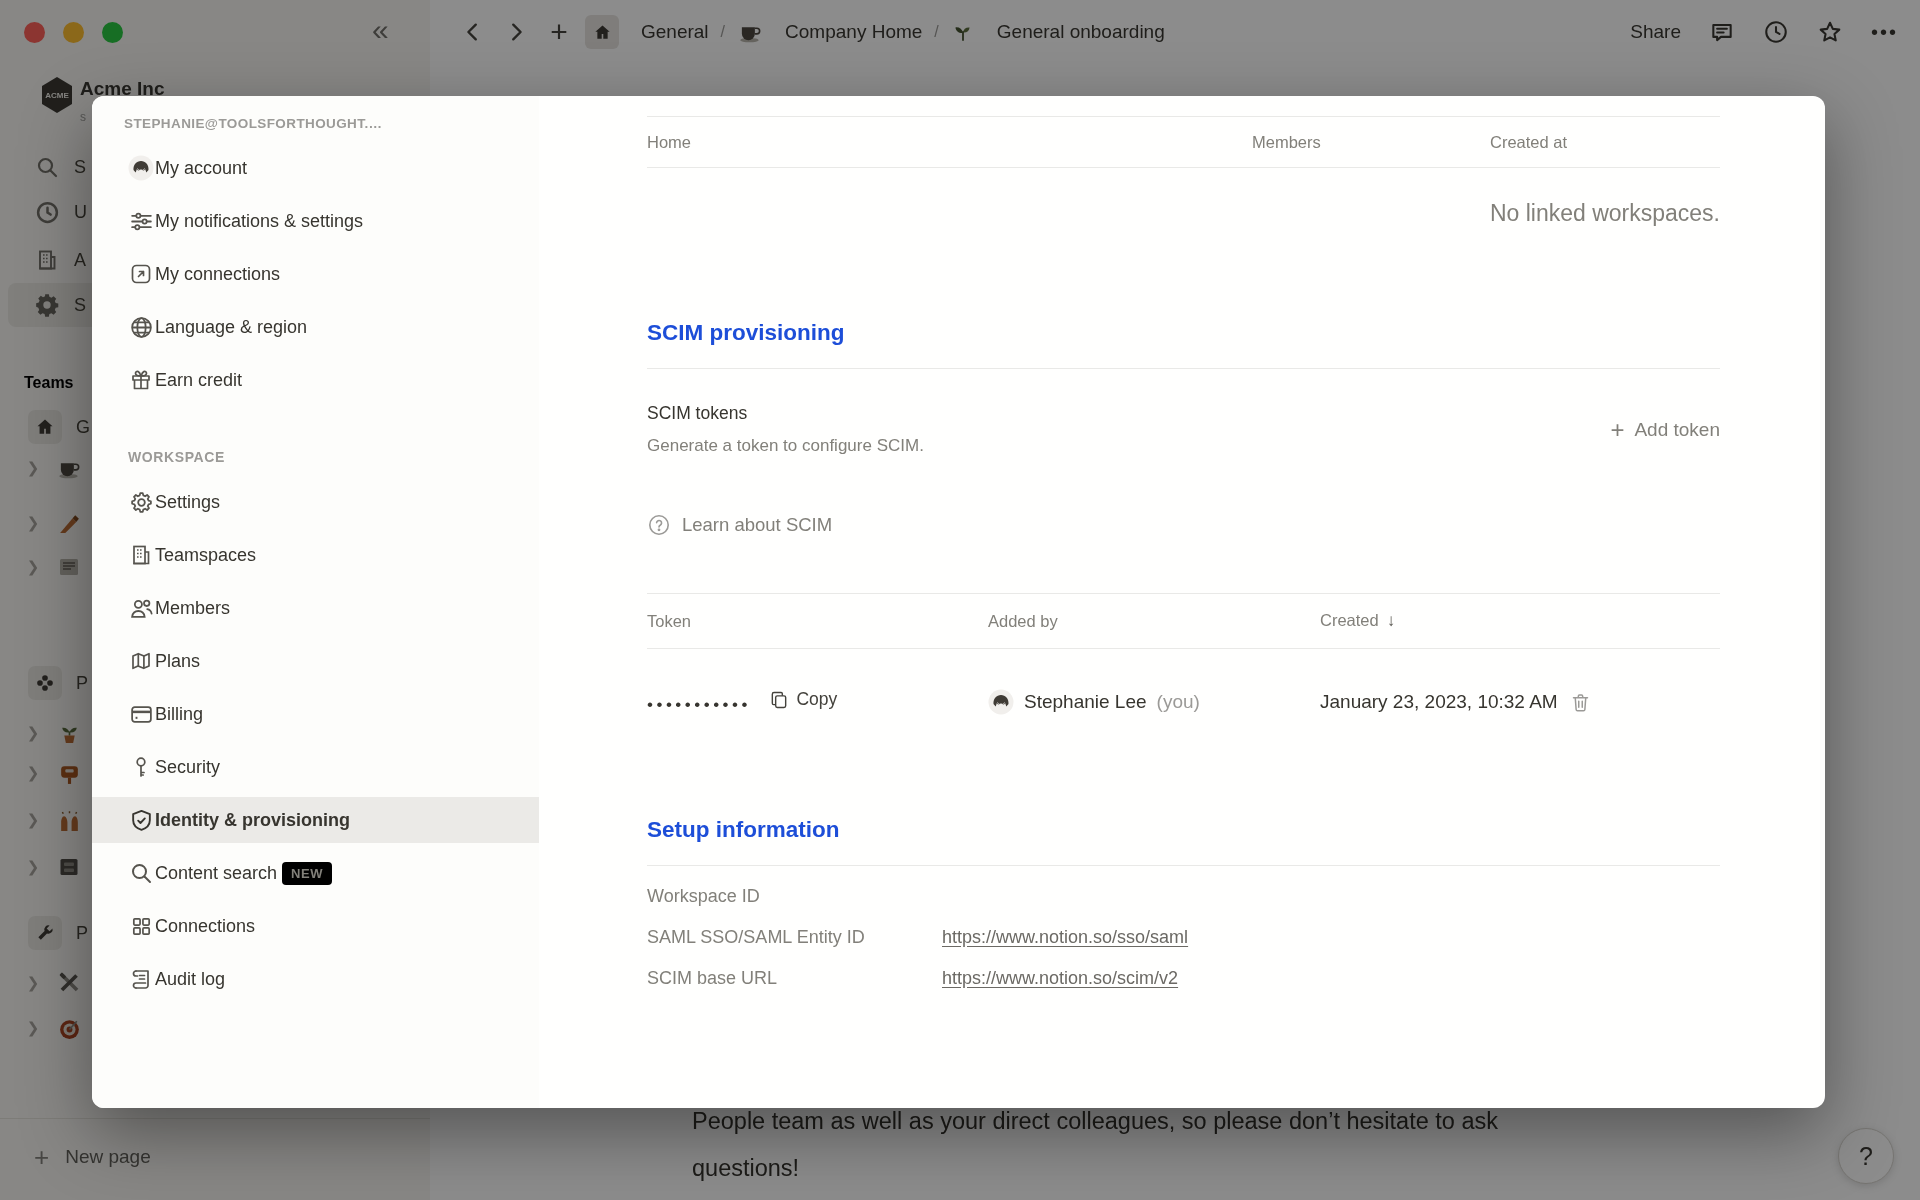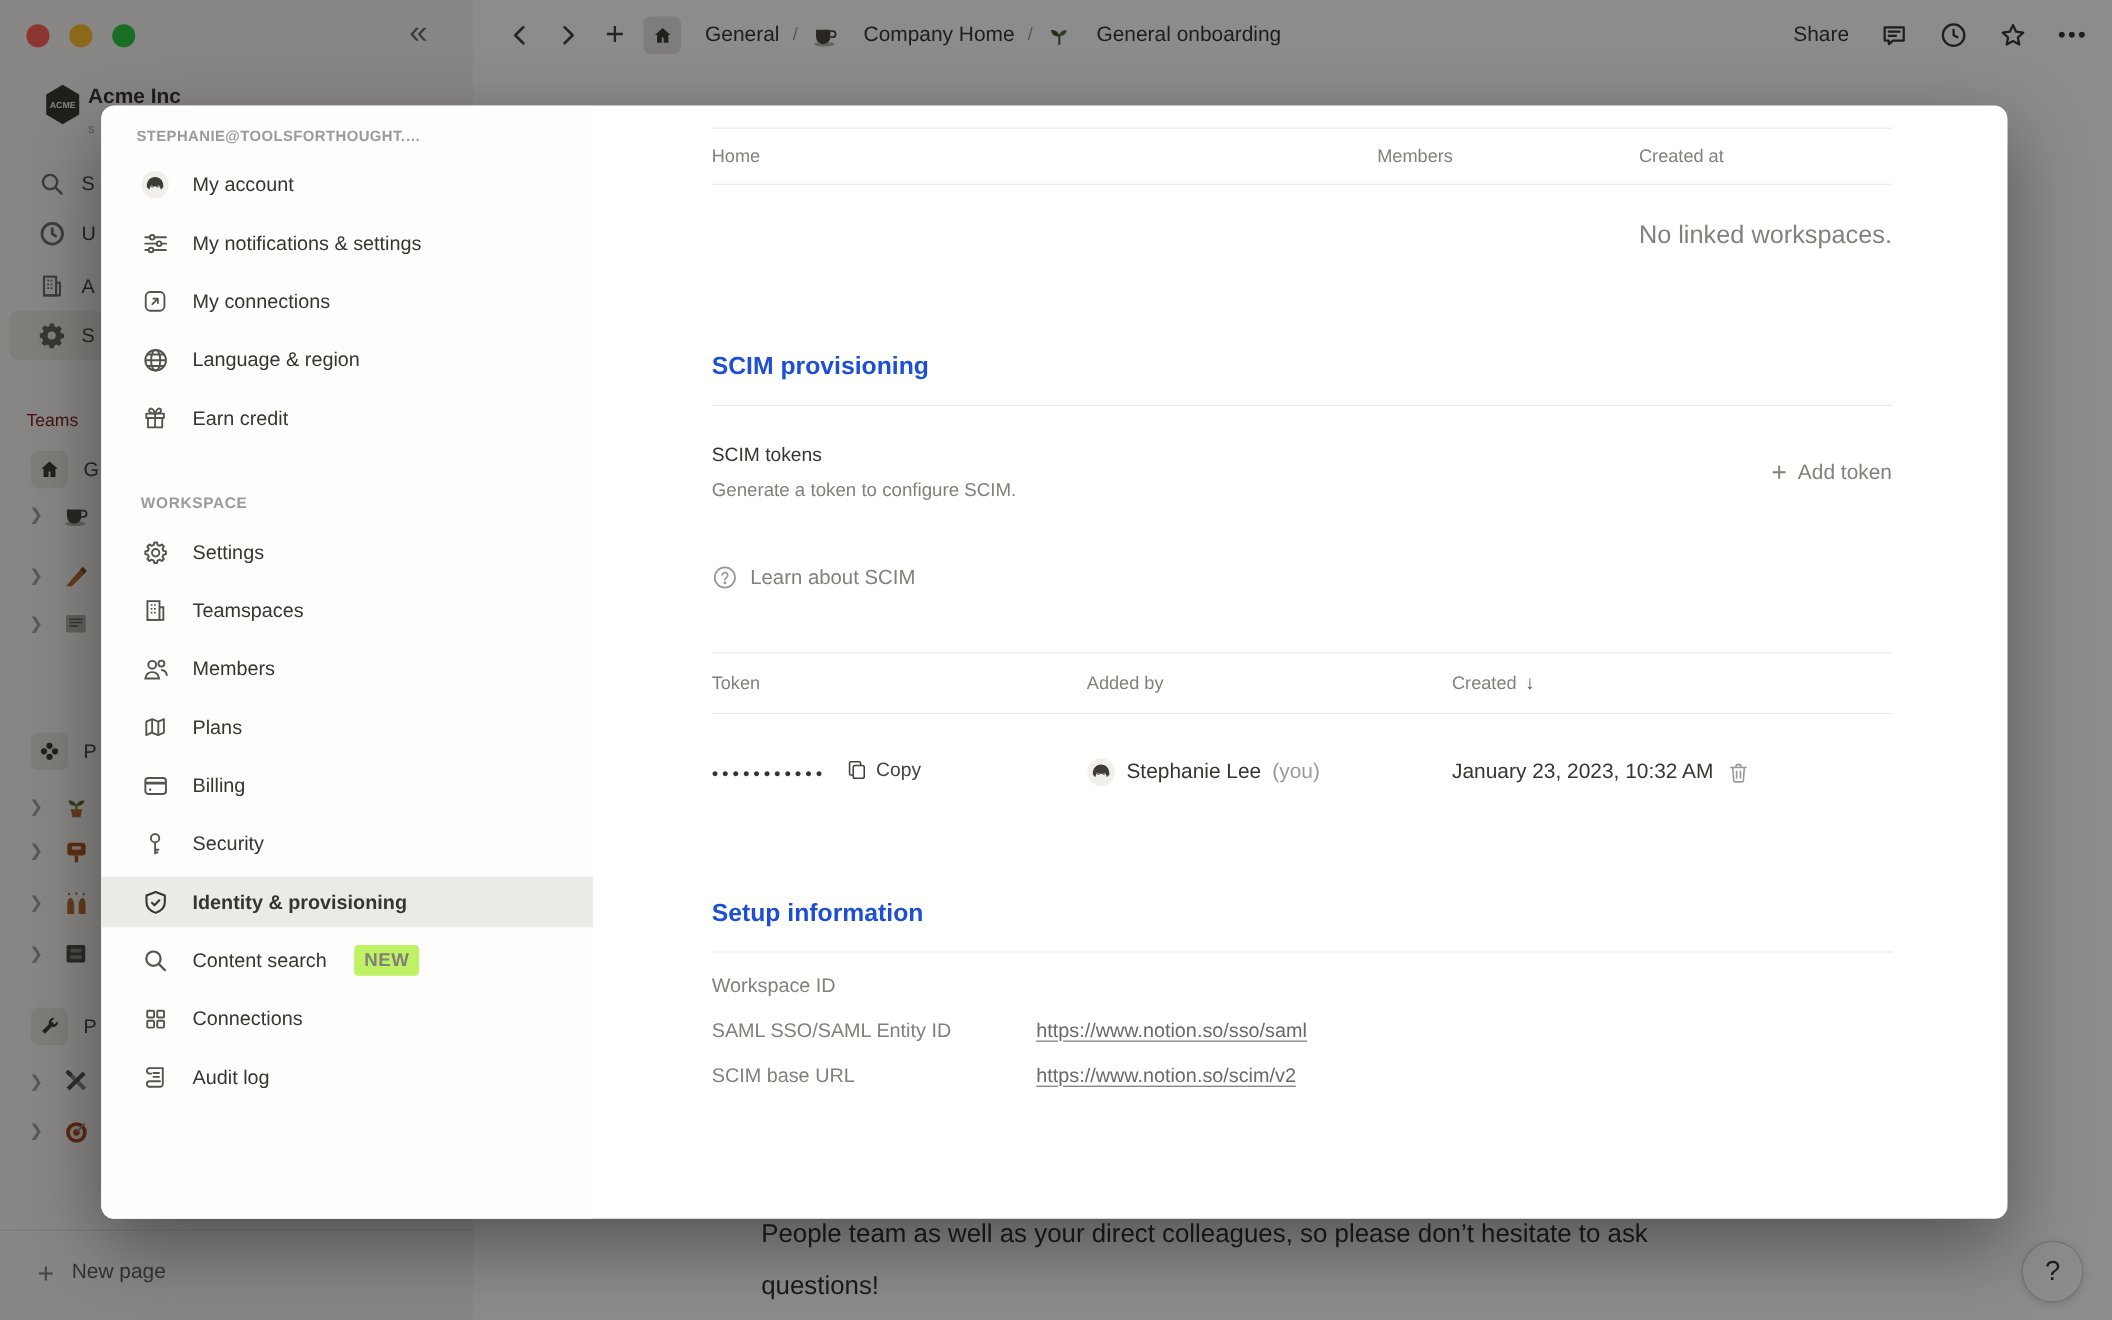--- a/index.html
+++ b/index.html
@@ -13,21 +13,21 @@
   .app-sidebar{position:absolute;left:0;top:0;width:430px;height:1200px;background:#f7f6f3}
   .main-area{position:absolute;left:430px;top:0;right:0;height:1200px;background:#ffffff}
   .traffic{position:absolute;left:24px;top:22px;display:flex;gap:18px}
   .light{width:21px;height:21px;border-radius:50%}
   .ws-title{position:absolute;left:80px;top:78px;font-size:19px;font-weight:700;color:#37352f;white-space:nowrap}
   .ws-sub{position:absolute;left:80px;top:110px;font-size:12px;color:#9b9a97}
   .srow{position:absolute;left:0;width:420px;height:44px;display:flex;align-items:center;gap:14px;
         padding-left:34px;box-sizing:border-box;font-size:18px;color:#454238;white-space:nowrap}
   .srow .sicon{width:26px;display:flex;justify-content:center;color:#6f6d66}
   .srow.hl{left:8px;width:330px;background:#e9e7e2;border-radius:8px;padding-left:26px}
-  .slabel{position:absolute;left:24px;font-size:16px;color:#7f1d1d;font-weight:400}
+  .slabel{position:absolute;left:24px;font-size:16px;color:#000000;font-weight:700}
   .chev{color:#a5a29b;font-size:15px;width:18px;text-align:center}
   .boxic{width:34px;height:34px;border-radius:7px;background:#e8e5e0;display:flex;align-items:center;justify-content:center}
   .sb-divider{position:absolute;left:0;top:1118px;width:430px;height:1px;background:#e3e1db}
   .newpage{position:absolute;left:0;top:1134px;width:430px;height:46px;display:flex;align-items:center;
            gap:16px;padding-left:34px;box-sizing:border-box;font-size:19px;color:#5f5d57}
   .newpage .plus{font-size:26px;color:#82807a;line-height:1}
 
   
   .collapse{position:absolute;left:372px;top:13px;font-size:30px;color:#6f6d68;cursor:pointer}
   .tb-left{position:absolute;left:456px;top:0;height:64px;display:flex;align-items:center;gap:9px}
@@ -46,26 +46,26 @@
             display:flex;align-items:center;justify-content:center;font-size:25px;color:#37352f;box-sizing:border-box;cursor:pointer}
 
   
   .overlay{position:absolute;inset:0;background:rgba(5,5,5,0.46);z-index:50}
   .modal{position:absolute;left:92px;top:96px;width:1733px;height:1012px;background:#fffffe;border-radius:12px;
          box-shadow:0 24px 70px rgba(0,0,0,.4);z-index:60;display:flex;overflow:hidden}
   .m-side{width:447px;flex:0 0 447px;box-sizing:border-box;padding-top:20px;background:#fdfdfb}
   .m-email{padding-left:32px;font-size:13.5px;font-weight:600;letter-spacing:.4px;color:#9b9a97;
            white-space:nowrap;overflow:hidden;text-overflow:ellipsis;width:390px}
   .m-list{margin-top:14px}
-  .mrow{display:flex;align-items:center;height:46px;padding-left:36px;margin-bottom:7px;gap:21px;
+  .mrow{display:flex;align-items:center;height:46px;padding-left:36px;margin-bottom:7px;gap:1px;
         font-size:18px;color:#37352f;cursor:pointer;white-space:nowrap}
   .mrow.active{background:#ebeae7;font-weight:700}
   .micon{width:26px;height:26px;flex:0 0 26px;display:flex;align-items:center;justify-content:center;color:#56544e}
   .m-sec{margin:46px 0 14px;padding-left:36px;font-size:14px;font-weight:600;letter-spacing:.6px;color:#9b9a97}
-  .badge{margin-left:4px;background:#bef264;color:#82807a;font-size:17px;font-weight:600;letter-spacing:.5px;
+  .badge{margin-left:4px;background:#000000;color:#82807a;font-size:13px;font-weight:600;letter-spacing:.5px;
          padding:4px 9px;border-radius:4px}
 
   .m-content{flex:1;box-sizing:border-box;padding:20px 105px 0 108px;overflow:hidden}
   .thead{display:grid;align-items:center;height:50px;border-top:1px solid #e9e9e7;border-bottom:1px solid #e9e9e7;
          color:#82807a;font-size:16.5px}
   .thead.ws{grid-template-columns:1fr 238px 230px}
   .thead.tk{grid-template-columns:341px 332px 1fr;height:54px}
   .empty{margin-top:32px;text-align:right;color:#82807a;font-size:23px;height:24px}
   h2{margin:0;font-size:22.5px;font-weight:600;color:#1d4ed8}
   .h2-scim{margin-top:96px}

